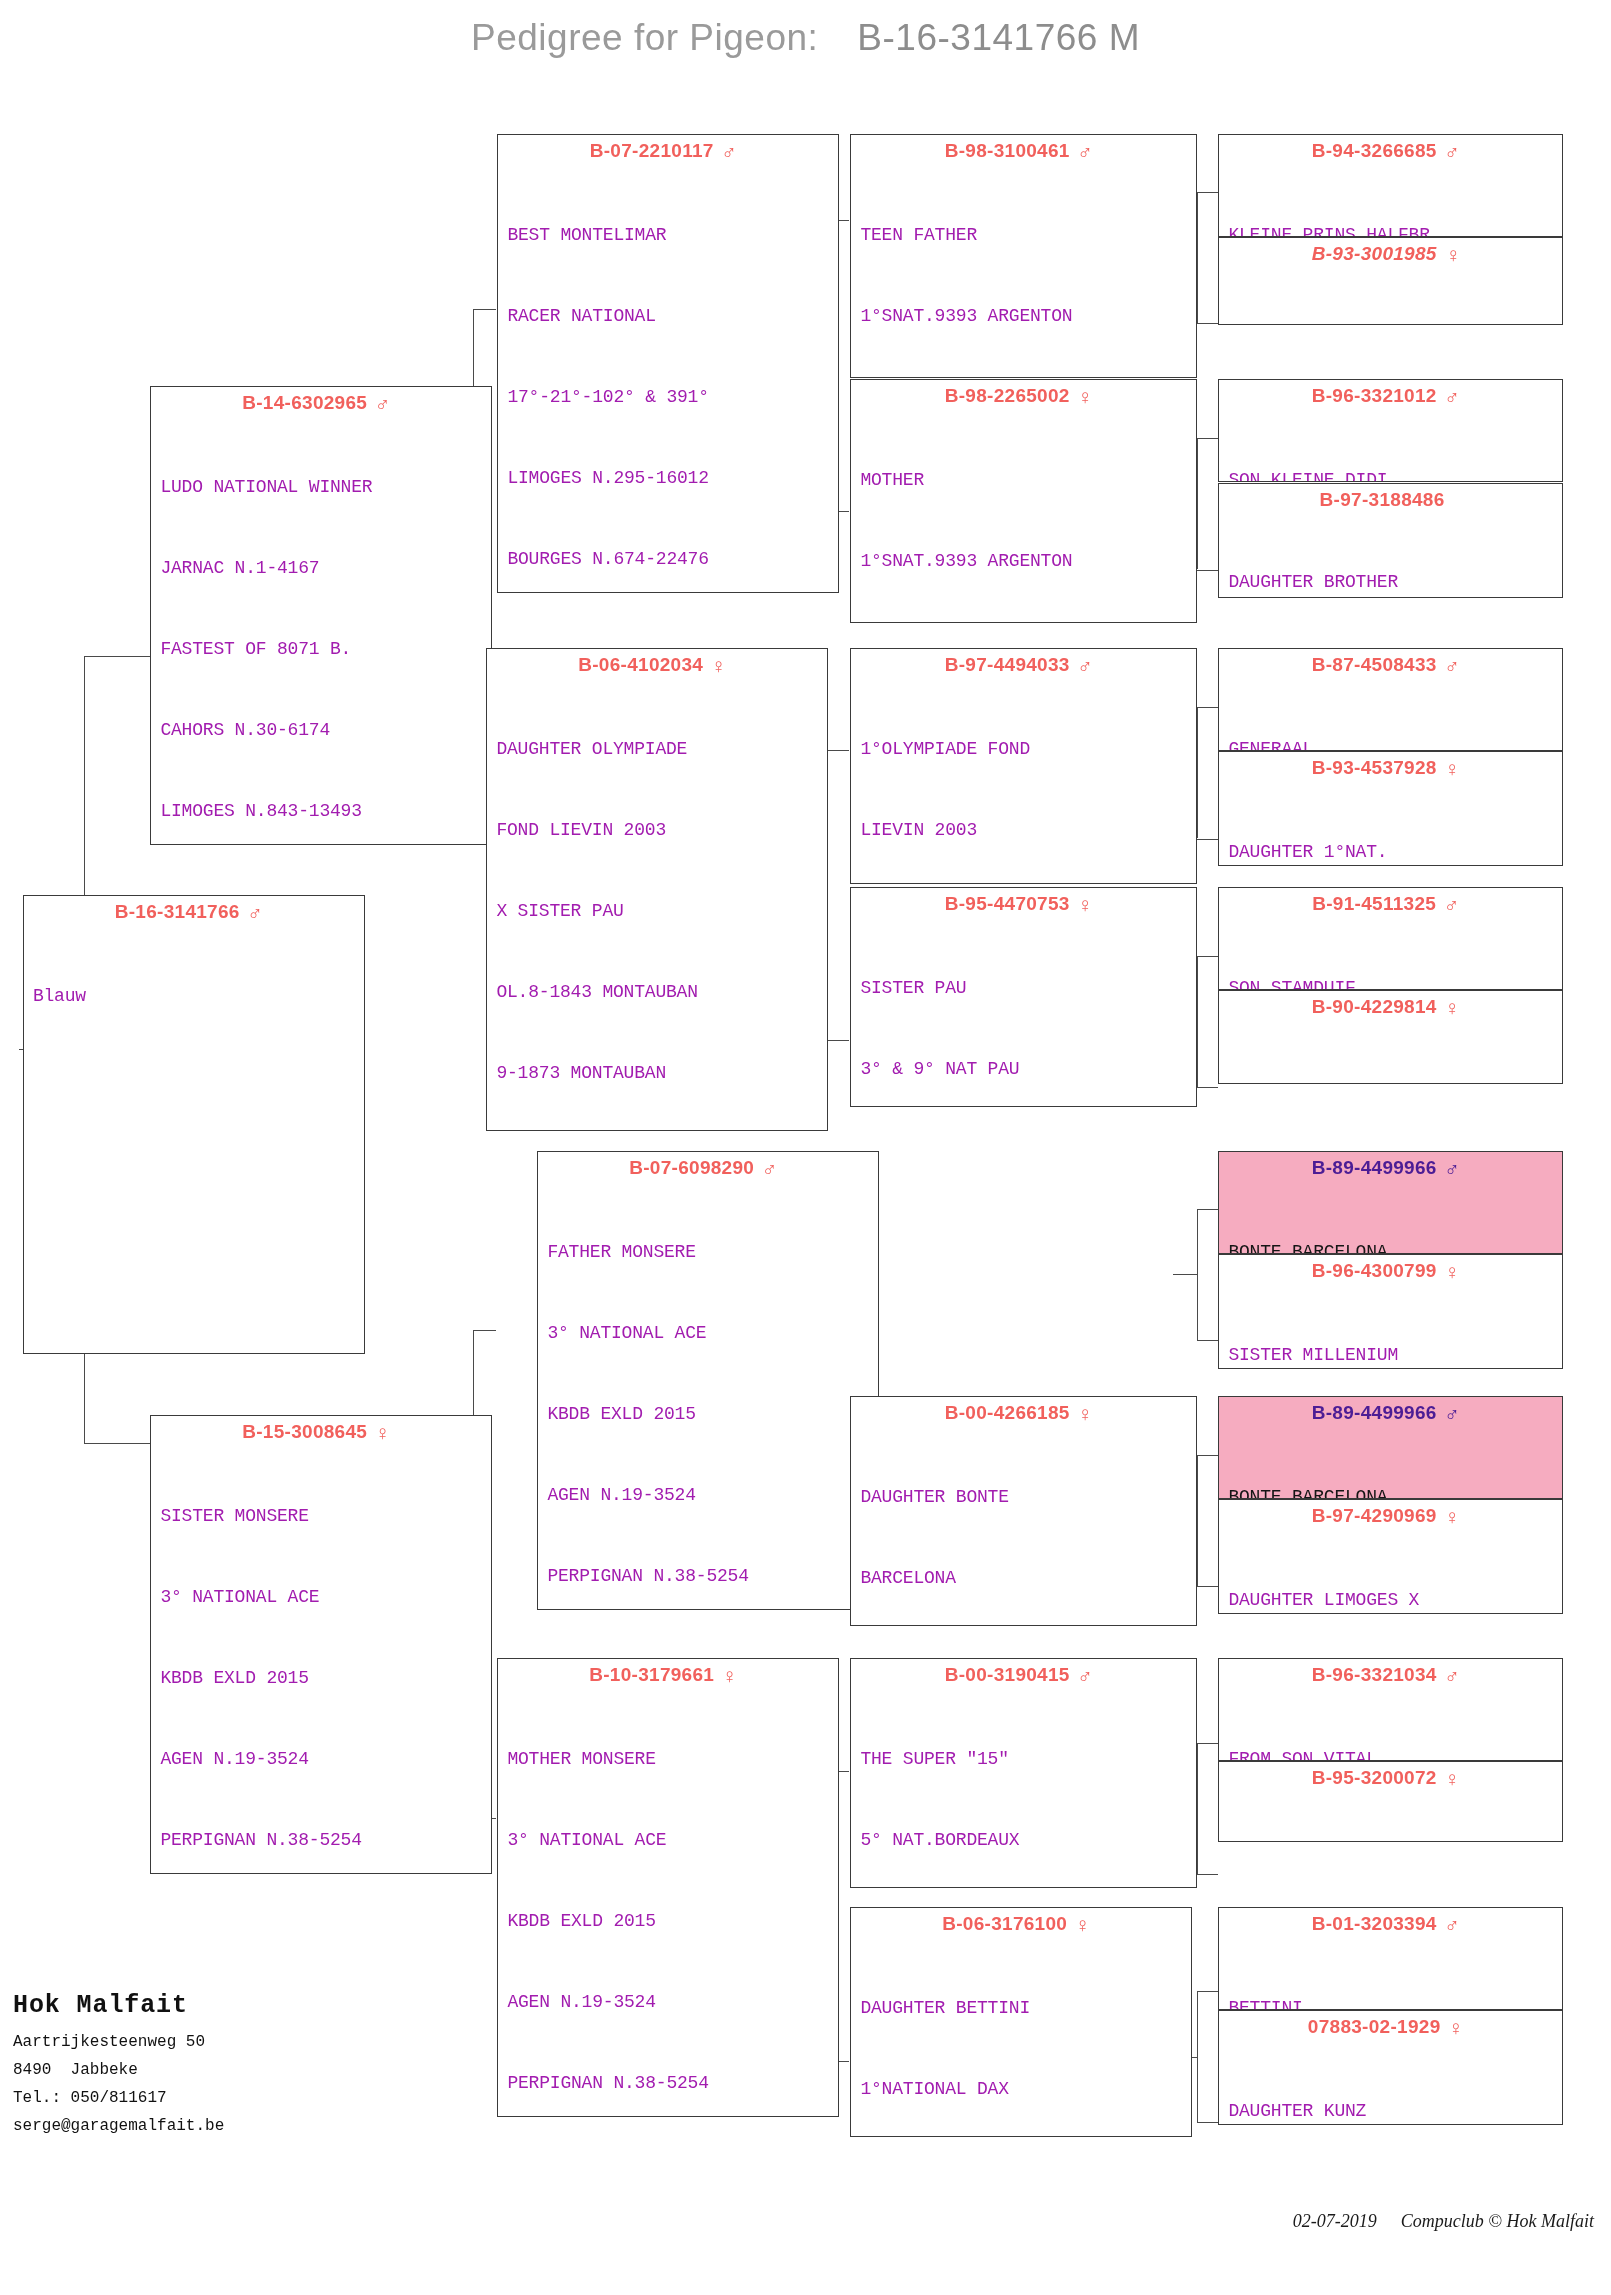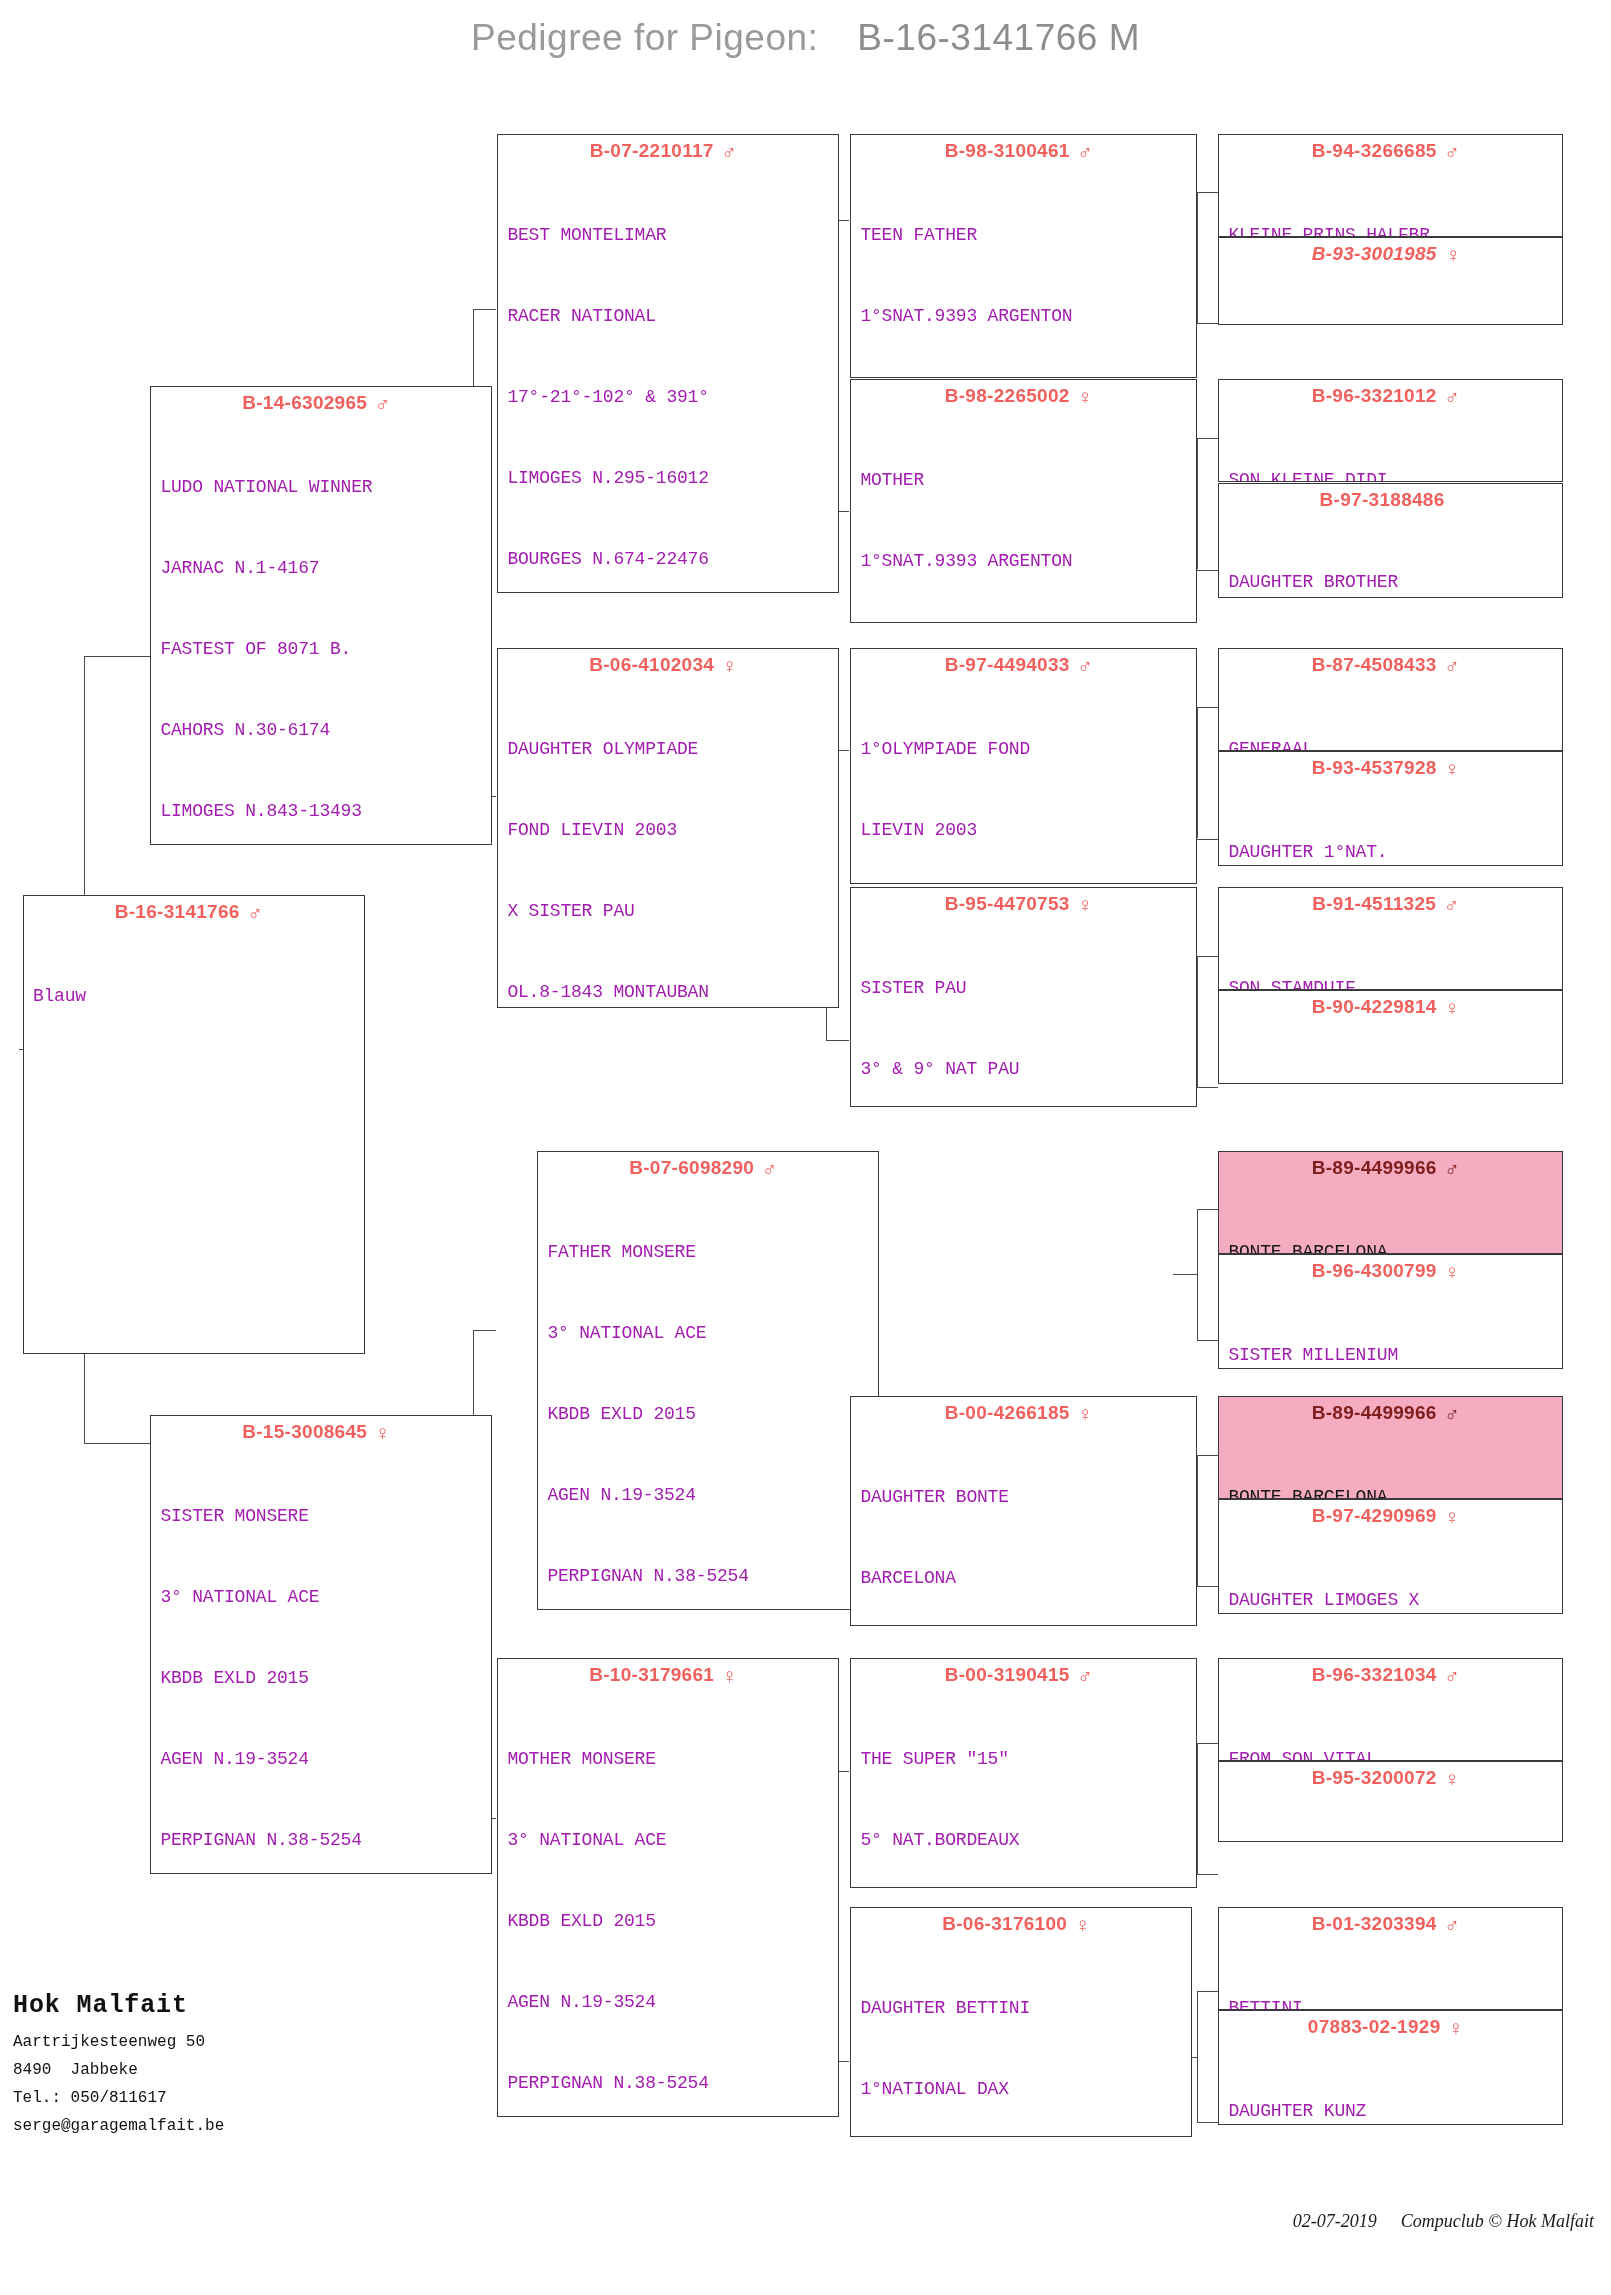--- a/index.html
+++ b/index.html
@@ -71,21 +71,21 @@
     line-height: 27px;
     padding: 1.9px 0 0 9.4px;
     color: #a21caf;
     white-space: pre;
     letter-spacing: -0.2px;
   }
   .lines div { white-space: pre; }
 
   
   .box.hl { background: #f6acc0; }
-  .box.hl .hdr { color: #7f1d1d; }
+  .box.hl .hdr { color: #4c1d95; }
   .box.hl .lines { color: #151515; }
 
   
   .ln { position: absolute; background: #4a4a4a; }
   .lnv { width: 0.9px; }
   .lnh { height: 0.9px; }
 
   
   .footer { position: absolute; left: 13px; top: 1991px; }
   .footer .name {
@@ -243,21 +243,21 @@
       <div>BOURGES N.674-22476</div>
       
       
       
       
       
       
     </div>
   </div>
 
-  <div class="box" style="left:497px; top:648px; width:342px; height:360px;">
+  <div class="box" style="left:486px; top:648px; width:342px; height:483px;">
     <div class="hdr"><span>B-06-4102034</span><span class="sex">♀</span></div>
     <div class="lines">
       <div>DAUGHTER OLYMPIADE</div>
       <div>FOND LIEVIN 2003</div>
       <div>X SISTER PAU</div>
       <div>OL.8-1843 MONTAUBAN</div>
       <div>9-1873 MONTAUBAN</div>
       
       
       

